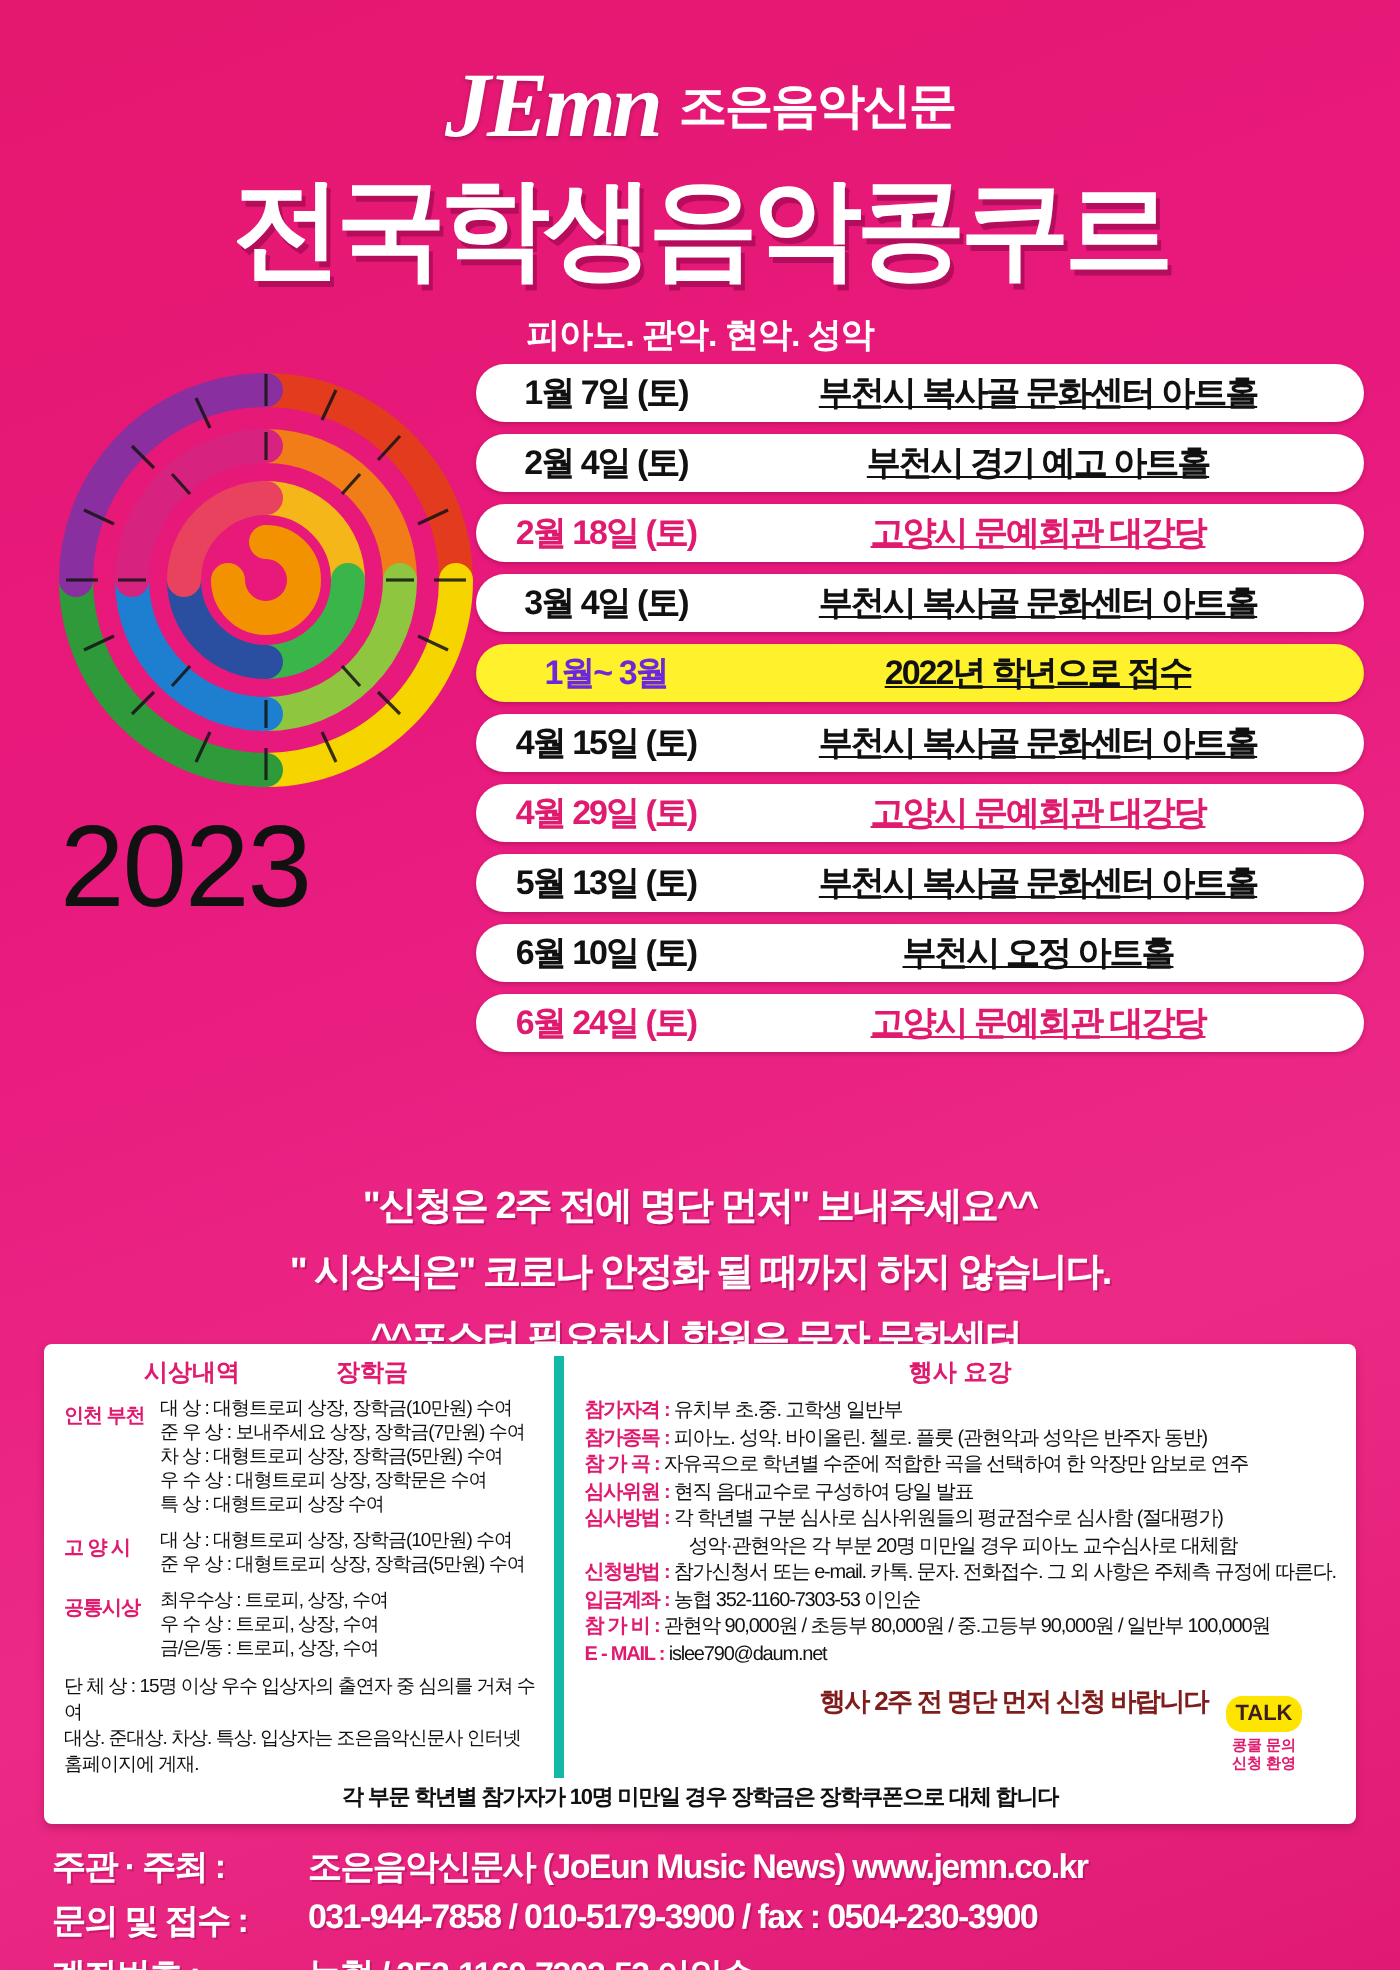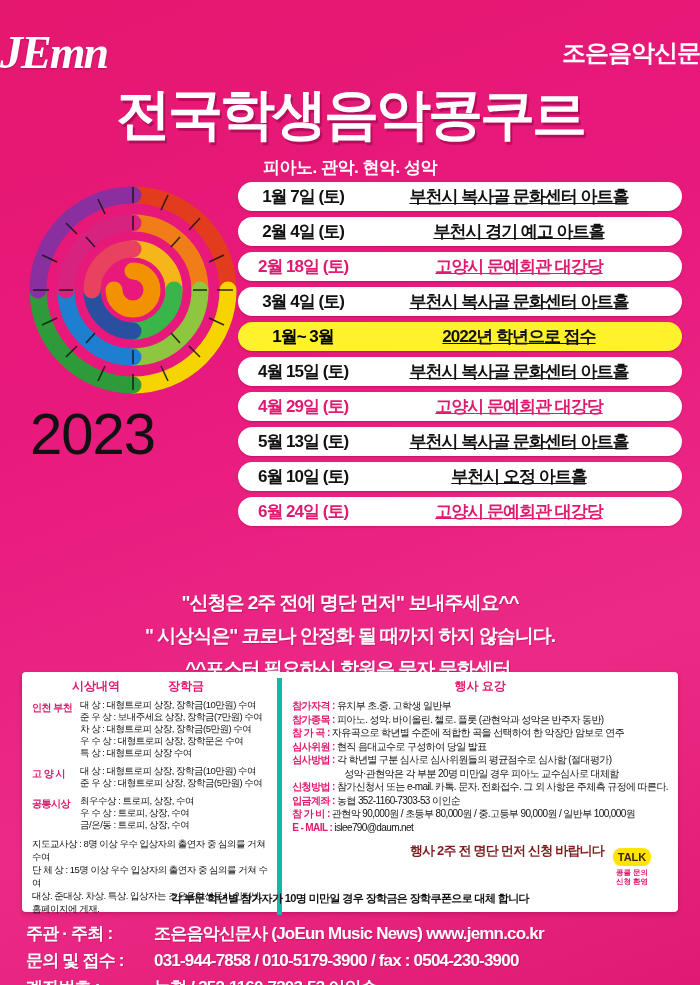--- a/index.html
+++ b/index.html
@@ -11,21 +11,21 @@
     position:relative;
   }
   .poster{
     position:relative;
     width:700px;height:985px;
     background:linear-gradient(160deg,#e5186f 0%,#e8197d 35%,#ec2a86 70%,#e01a74 100%);
   }
 
   
   .brandline{
-    display:flex;align-items:center;justify-content:space-between;
+    display:flex;align-items:center;justify-content:center;
     gap:10px;padding-top:30px;
   }
   .logo-j{
     font-family:"Liberation Serif", serif;
     font-size:46px;color:#ffffff;font-weight:bold;font-style:italic;
     line-height:1;letter-spacing:-2px;
     text-shadow:0 1px 2px rgba(0,0,0,.25);
   }
   .brandname{
     font-size:24px;color:#ffffff;font-weight:bold;letter-spacing:-1px;
@@ -70,21 +70,21 @@
   .row .date{
     width:118px;text-align:center;font-weight:bold;font-size:17px;
     color:#111;letter-spacing:-1px;
   }
   .row .place{
     flex:1;text-align:center;font-weight:bold;font-size:17px;
     color:#111;letter-spacing:-1px;text-decoration:underline;
   }
   .row.red .date,.row.red .place{color:#e01a6e;}
   .row.high{background:#fff22d;}
-  .row.high .date{color:#000000;}
+  .row.high .date{color:#6d28d9;}
   .row.high .place{color:#111;}
 
   
   .notices{
     position:absolute;left:0;top:590px;width:700px;text-align:center;
   }
   .notices p{
     margin:0 0 7px 0;color:#ffffff;font-weight:bold;font-size:19px;
     letter-spacing:-1px;text-shadow:1px 1px 0 rgba(120,0,60,.35);
   }
@@ -142,21 +142,21 @@
     position:absolute;left:0;bottom:6px;width:100%;text-align:center;
     font-size:11px;font-weight:bold;color:#111;letter-spacing:-0.6px;
   }
 
   
   .footer{
     position:absolute;left:26px;top:922px;width:660px;
     color:#ffffff;
   }
   .fline{
-    display:flex;align-items:center;font-size:17px;font-weight:bold;
+    display:flex;align-items:flex-start;font-size:17px;font-weight:bold;
     letter-spacing:-0.8px;margin-bottom:4px;
     text-shadow:1px 1px 0 rgba(120,0,60,.3);
   }
   .fline .flabel{width:128px;}
   .fline .fval{flex:1;}
 </style>
 </head>
 <body>
 
 <div class="poster">
@@ -294,21 +294,20 @@
         <div class="grp">
           <div class="gname">공통시상</div>
           <div class="glist">
             <div class="gline">최우수상 :  트로피, 상장, 수여</div>
             <div class="gline">우 수 상 :  트로피, 상장, 수여</div>
             <div class="gline">금/은/동 :  트로피, 상장, 수여</div>
           </div>
         </div>
 
         <div class="notes">
-          <div class="nline">지도교사상 : 8명 이상 우수 입상자의 출연자 중 심의를 거쳐 수여</div>
           <div class="nline">단    체 상 : 15명 이상 우수 입상자의 출연자 중 심의를 거쳐 수여</div>
           <div class="nline">대상. 준대상. 차상. 특상. 입상자는 조은음악신문사 인터넷 홈페이지에 게재.</div>
         </div>
       </div>
 
       <div class="ib-right">
         <div class="ib-head2">행사 요강</div>
         <div class="rline">
           <span class="lab">참가자격 :</span>
           <span>유치부 초.중. 고학생  일반부</span>

